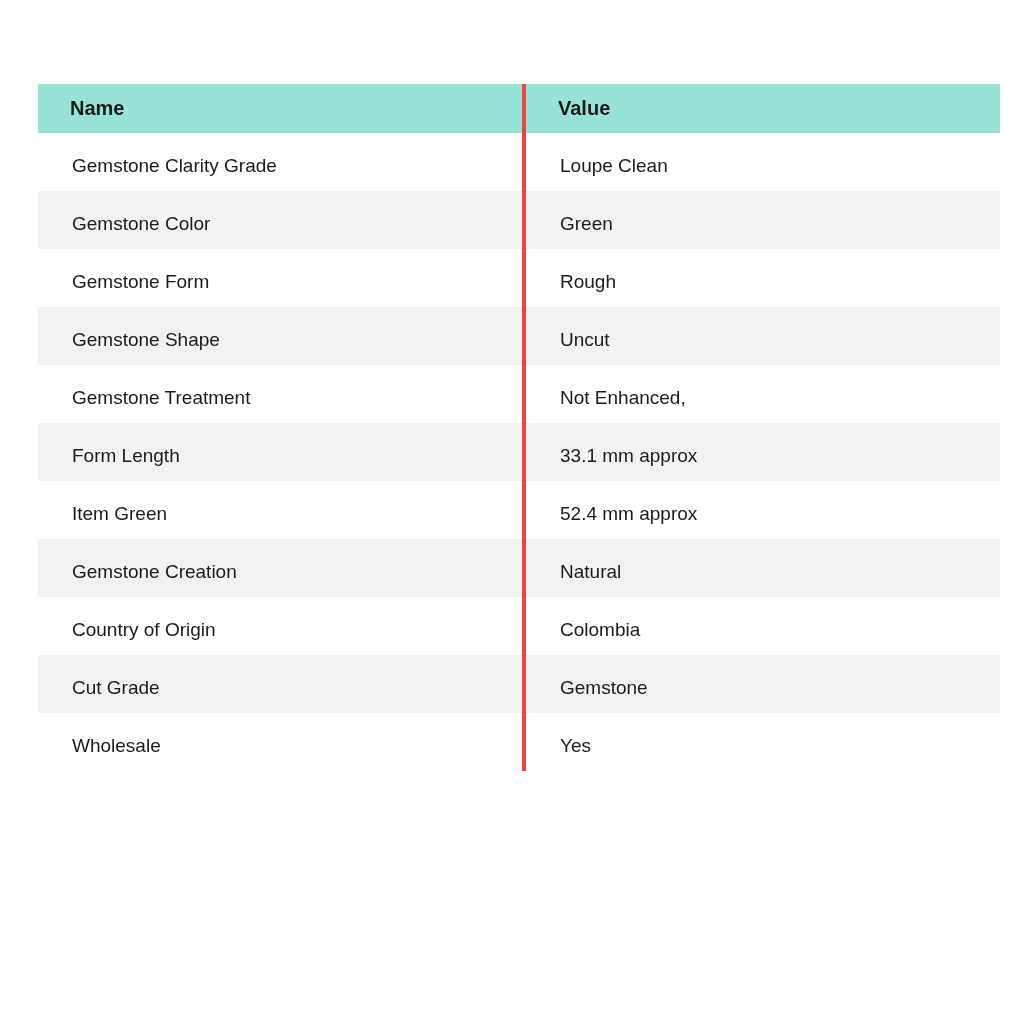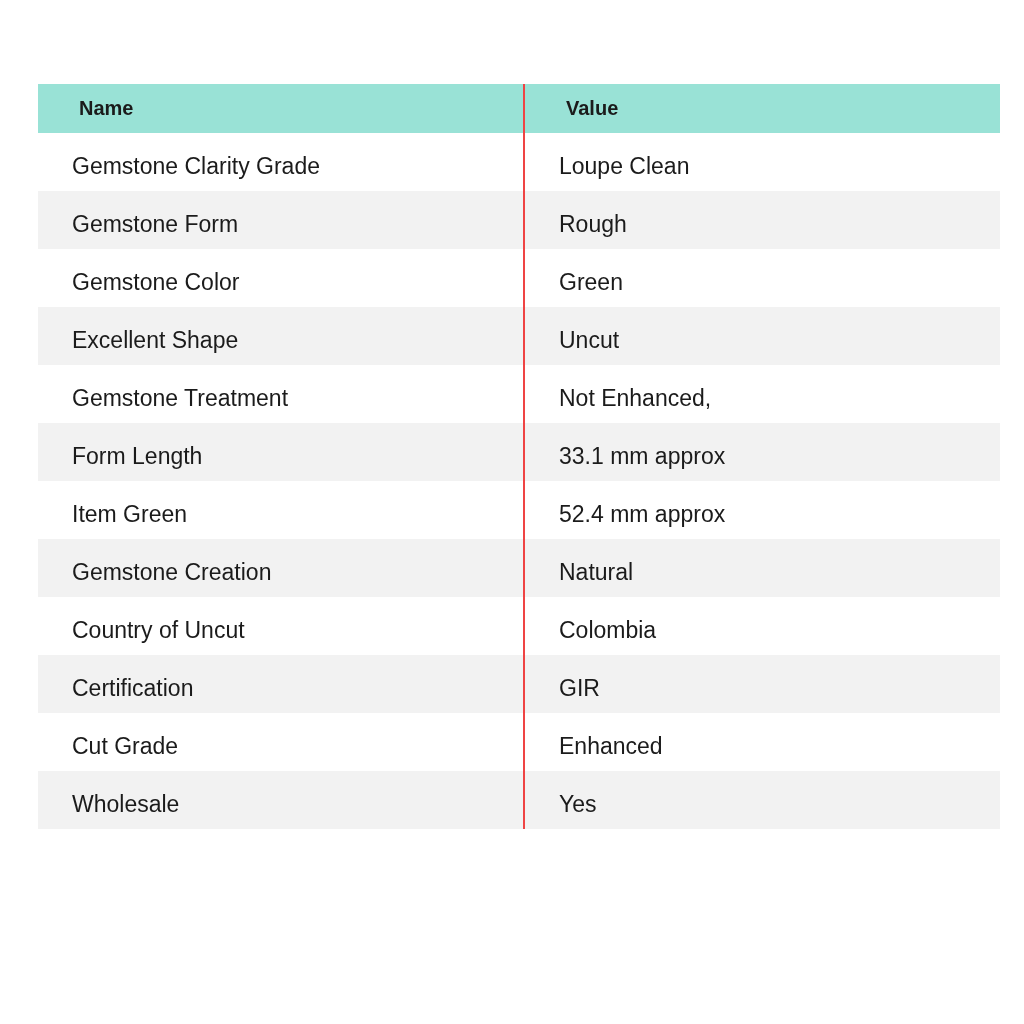--- a/index.html
+++ b/index.html
@@ -28,31 +28,31 @@
     width: 100%;
     border-collapse: collapse;
     table-layout: fixed;
   }
   table.specs th {
     background: var(--header-bg);
     text-align: left;
     font-weight: 600;
     font-size: 20px;
     height: 49px;
-    padding: 0 10px 0 41px;
+    padding: 0 10px 0 32px;
     vertical-align: middle;
     margin-left: 8px;
   }
   table.specs th.col-name { width: 486px; }
   table.specs th.col-value,
   table.specs td.value-cell {
-    border-left: 2px solid #ef4444;
+    border-left: 4px solid #ef4444;
   }
   table.specs td {
-    font-size: 23px;
+    font-size: 19px;
     height: 58px;
     padding: 8px 10px 0 34px;
     vertical-align: middle;
     background: #ffffff;
   }
   table.specs tbody tr:nth-child(even) td {
     background: var(--row-alt-bg);
   }
 </style>
 </head>
@@ -65,58 +65,54 @@
         <th class="col-name">Name</th>
         <th class="col-value">Value</th>
       </tr>
     </thead>
     <tbody>
       <tr>
         <td class="name-cell">Gemstone Clarity Grade</td>
         <td class="value-cell">Loupe Clean</td>
       </tr>
       <tr>
+        <td class="name-cell">Gemstone Color</td>
+        <td class="value-cell">Green</td>
+      </tr>
+      <tr>
         <td class="name-cell">Gemstone Form</td>
         <td class="value-cell">Rough</td>
       </tr>
       <tr>
-        <td class="name-cell">Gemstone Color</td>
-        <td class="value-cell">Green</td>
-      </tr>
-      <tr>
-        <td class="name-cell">Excellent Shape</td>
+        <td class="name-cell">Gemstone Shape</td>
         <td class="value-cell">Uncut</td>
       </tr>
       <tr>
         <td class="name-cell">Gemstone Treatment</td>
         <td class="value-cell">Not Enhanced,</td>
       </tr>
       <tr>
         <td class="name-cell">Form Length</td>
         <td class="value-cell">33.1 mm approx</td>
       </tr>
       <tr>
         <td class="name-cell">Item Green</td>
         <td class="value-cell">52.4 mm approx</td>
       </tr>
       <tr>
         <td class="name-cell">Gemstone Creation</td>
         <td class="value-cell">Natural</td>
       </tr>
       <tr>
-        <td class="name-cell">Country of Uncut</td>
+        <td class="name-cell">Country of Origin</td>
         <td class="value-cell">Colombia</td>
       </tr>
       <tr>
-        <td class="name-cell">Certification</td>
-        <td class="value-cell">GIR</td>
-      </tr>
-      <tr>
         <td class="name-cell">Cut Grade</td>
-        <td class="value-cell">Enhanced</td>
+        <td class="value-cell">Gemstone</td>
       </tr>
       <tr>
         <td class="name-cell">Wholesale</td>
         <td class="value-cell">Yes</td>
       </tr>
     </tbody>
   </table>
 </div>
 
 </body></html>

